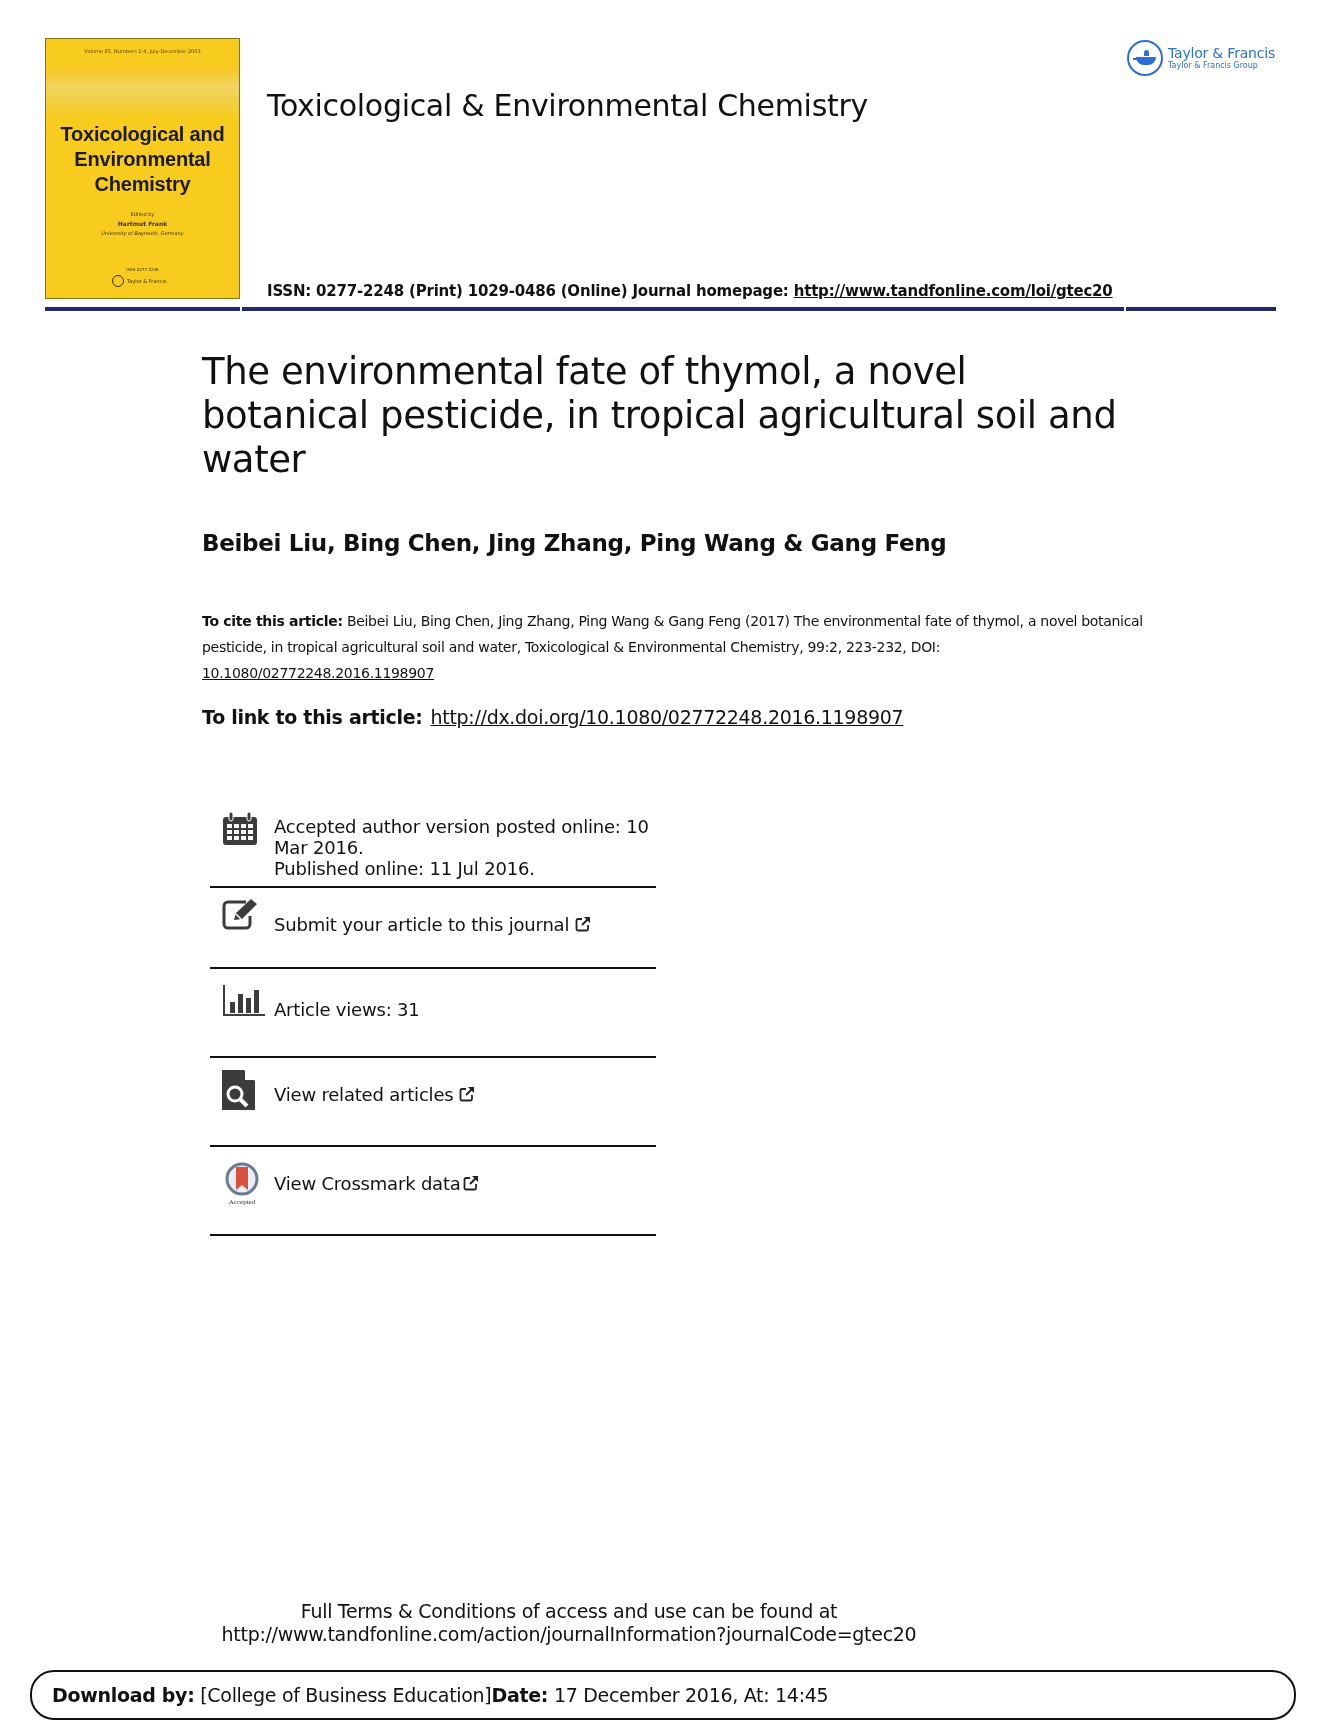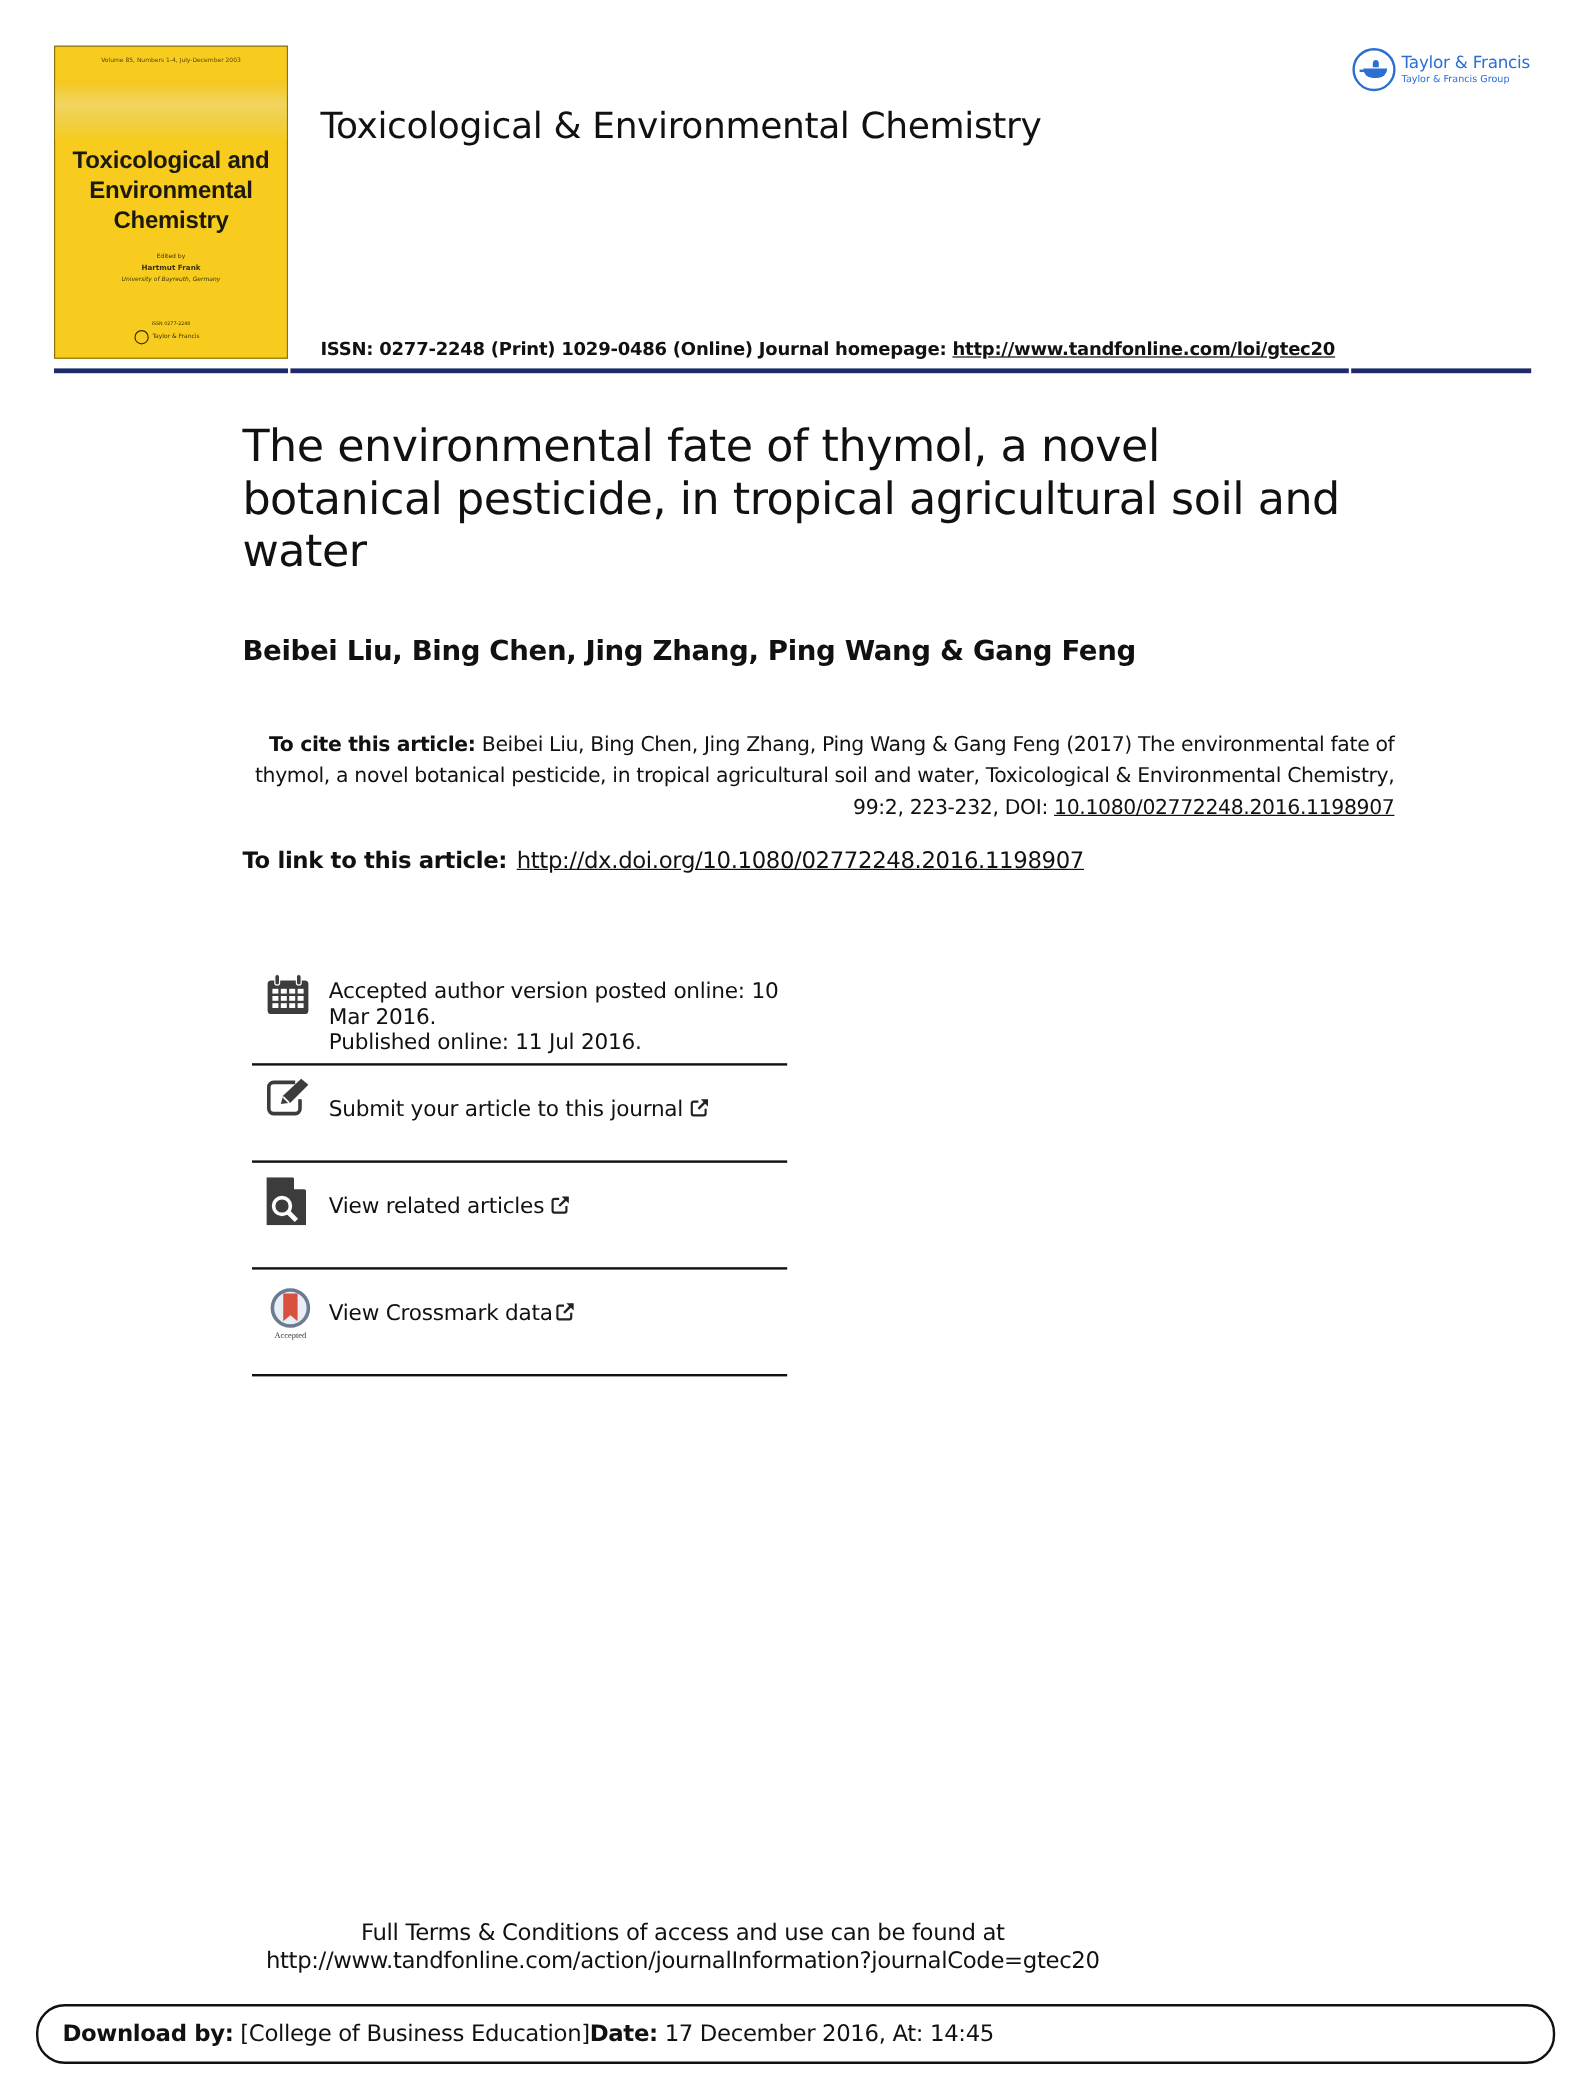--- a/index.html
+++ b/index.html
@@ -35,21 +35,21 @@
 
     .issn-line { position: absolute; left: 267px; top: 282px; font-size: 15px; font-weight: bold; color: #111; letter-spacing: -0.2px; white-space: nowrap; text-align: center; }
     .issn-line a { color: #111; text-decoration: underline; }
 
     .rule { position: absolute; top: 307px; height: 4px; background: #1f2a6b; }
 
     
     .article-title { position: absolute; left: 202px; top: 350px; width: 930px; font-size: 37px; line-height: 44px; font-weight: normal; color: #111; letter-spacing: -0.4px; font-family: "DejaVu Sans", sans-serif; }
     .authors { position: absolute; left: 202px; top: 530px; font-size: 23px; font-weight: bold; color: #111; letter-spacing: -0.3px; }
 
-    .cite { position: absolute; left: 202px; top: 608px; width: 960px; font-size: 17px; line-height: 26px; color: #111; letter-spacing: -0.3px; text-align: right; }
+    .cite { position: absolute; left: 202px; top: 608px; width: 960px; font-size: 14px; line-height: 26px; color: #111; letter-spacing: -0.3px; }
     .cite b { font-weight: bold; }
     .cite a { color: #111; text-decoration: underline; }
     .link-line { position: absolute; left: 202px; top: 706px; font-size: 19px; color: #111; letter-spacing: -0.3px; white-space: nowrap; }
     .link-line b { font-weight: bold; }
     .link-line a { color: #111; text-decoration: underline; margin-left: 8px; }
 
     
     .info { position: absolute; left: 210px; width: 446px; }
     .info-row { position: relative; border-bottom: 2px solid #111; }
     .info-row .icon { position: absolute; left: 12px; }
@@ -143,20 +143,30 @@
       <path d="M12 22 L14 15 L29 1 L35 6 L20 21 Z" fill="#3c3c3c"></path>
       <path d="M14 16 L19 21" stroke="#fff" stroke-width="1.5"></path>
     </svg>
     <div class="text" style="top:26px;"><span>Submit your article to this journal</span><svg class="ext" viewBox="0 0 16 16">
           <path d="M7 3 H3 a1.5 1.5 0 0 0 -1.5 1.5 V13 a1.5 1.5 0 0 0 1.5 1.5 H11.5 a1.5 1.5 0 0 0 1.5 -1.5 V9" fill="none" stroke="#222" stroke-width="1.8"></path>
           <path d="M9 1 H15 V7 Z" fill="#222"></path>
           <path d="M14 2 L7 9" stroke="#222" stroke-width="2"></path>
         </svg></div>
   </div>
 
+  <div class="info-row" style="height:89px;">
+    <svg class="icon" style="top:16px;" width="44" height="32" viewBox="0 0 44 32">
+      <path d="M2 0 V30 H43" fill="none" stroke="#3c3c3c" stroke-width="2"></path>
+      <rect x="8" y="17" width="5" height="11" fill="#3c3c3c"></rect>
+      <rect x="16" y="9" width="5" height="19" fill="#3c3c3c"></rect>
+      <rect x="24" y="13" width="5" height="15" fill="#3c3c3c"></rect>
+      <rect x="32" y="5" width="5" height="23" fill="#3c3c3c"></rect>
+    </svg>
+    <div class="text" style="top:30px;">Article views: 31</div>
+  </div>
 
   <div class="info-row" style="height:89px;">
     <svg class="icon" style="top:12px;" width="34" height="40" viewBox="0 0 34 40">
       <path d="M0 0 H22 L33 11 V40 H0 Z" fill="#3c3c3c"></path>
       <path d="M23 0 V10 H33" fill="#fff"></path>
       <circle cx="13" cy="24" r="7" fill="none" stroke="#fff" stroke-width="3"></circle>
       <path d="M18 29 L25 36" stroke="#fff" stroke-width="4"></path>
     </svg>
     <div class="text" style="top:26px;"><span>View related articles</span><svg class="ext" viewBox="0 0 16 16">
           <path d="M7 3 H3 a1.5 1.5 0 0 0 -1.5 1.5 V13 a1.5 1.5 0 0 0 1.5 1.5 H11.5 a1.5 1.5 0 0 0 1.5 -1.5 V9" fill="none" stroke="#222" stroke-width="1.8"></path>

